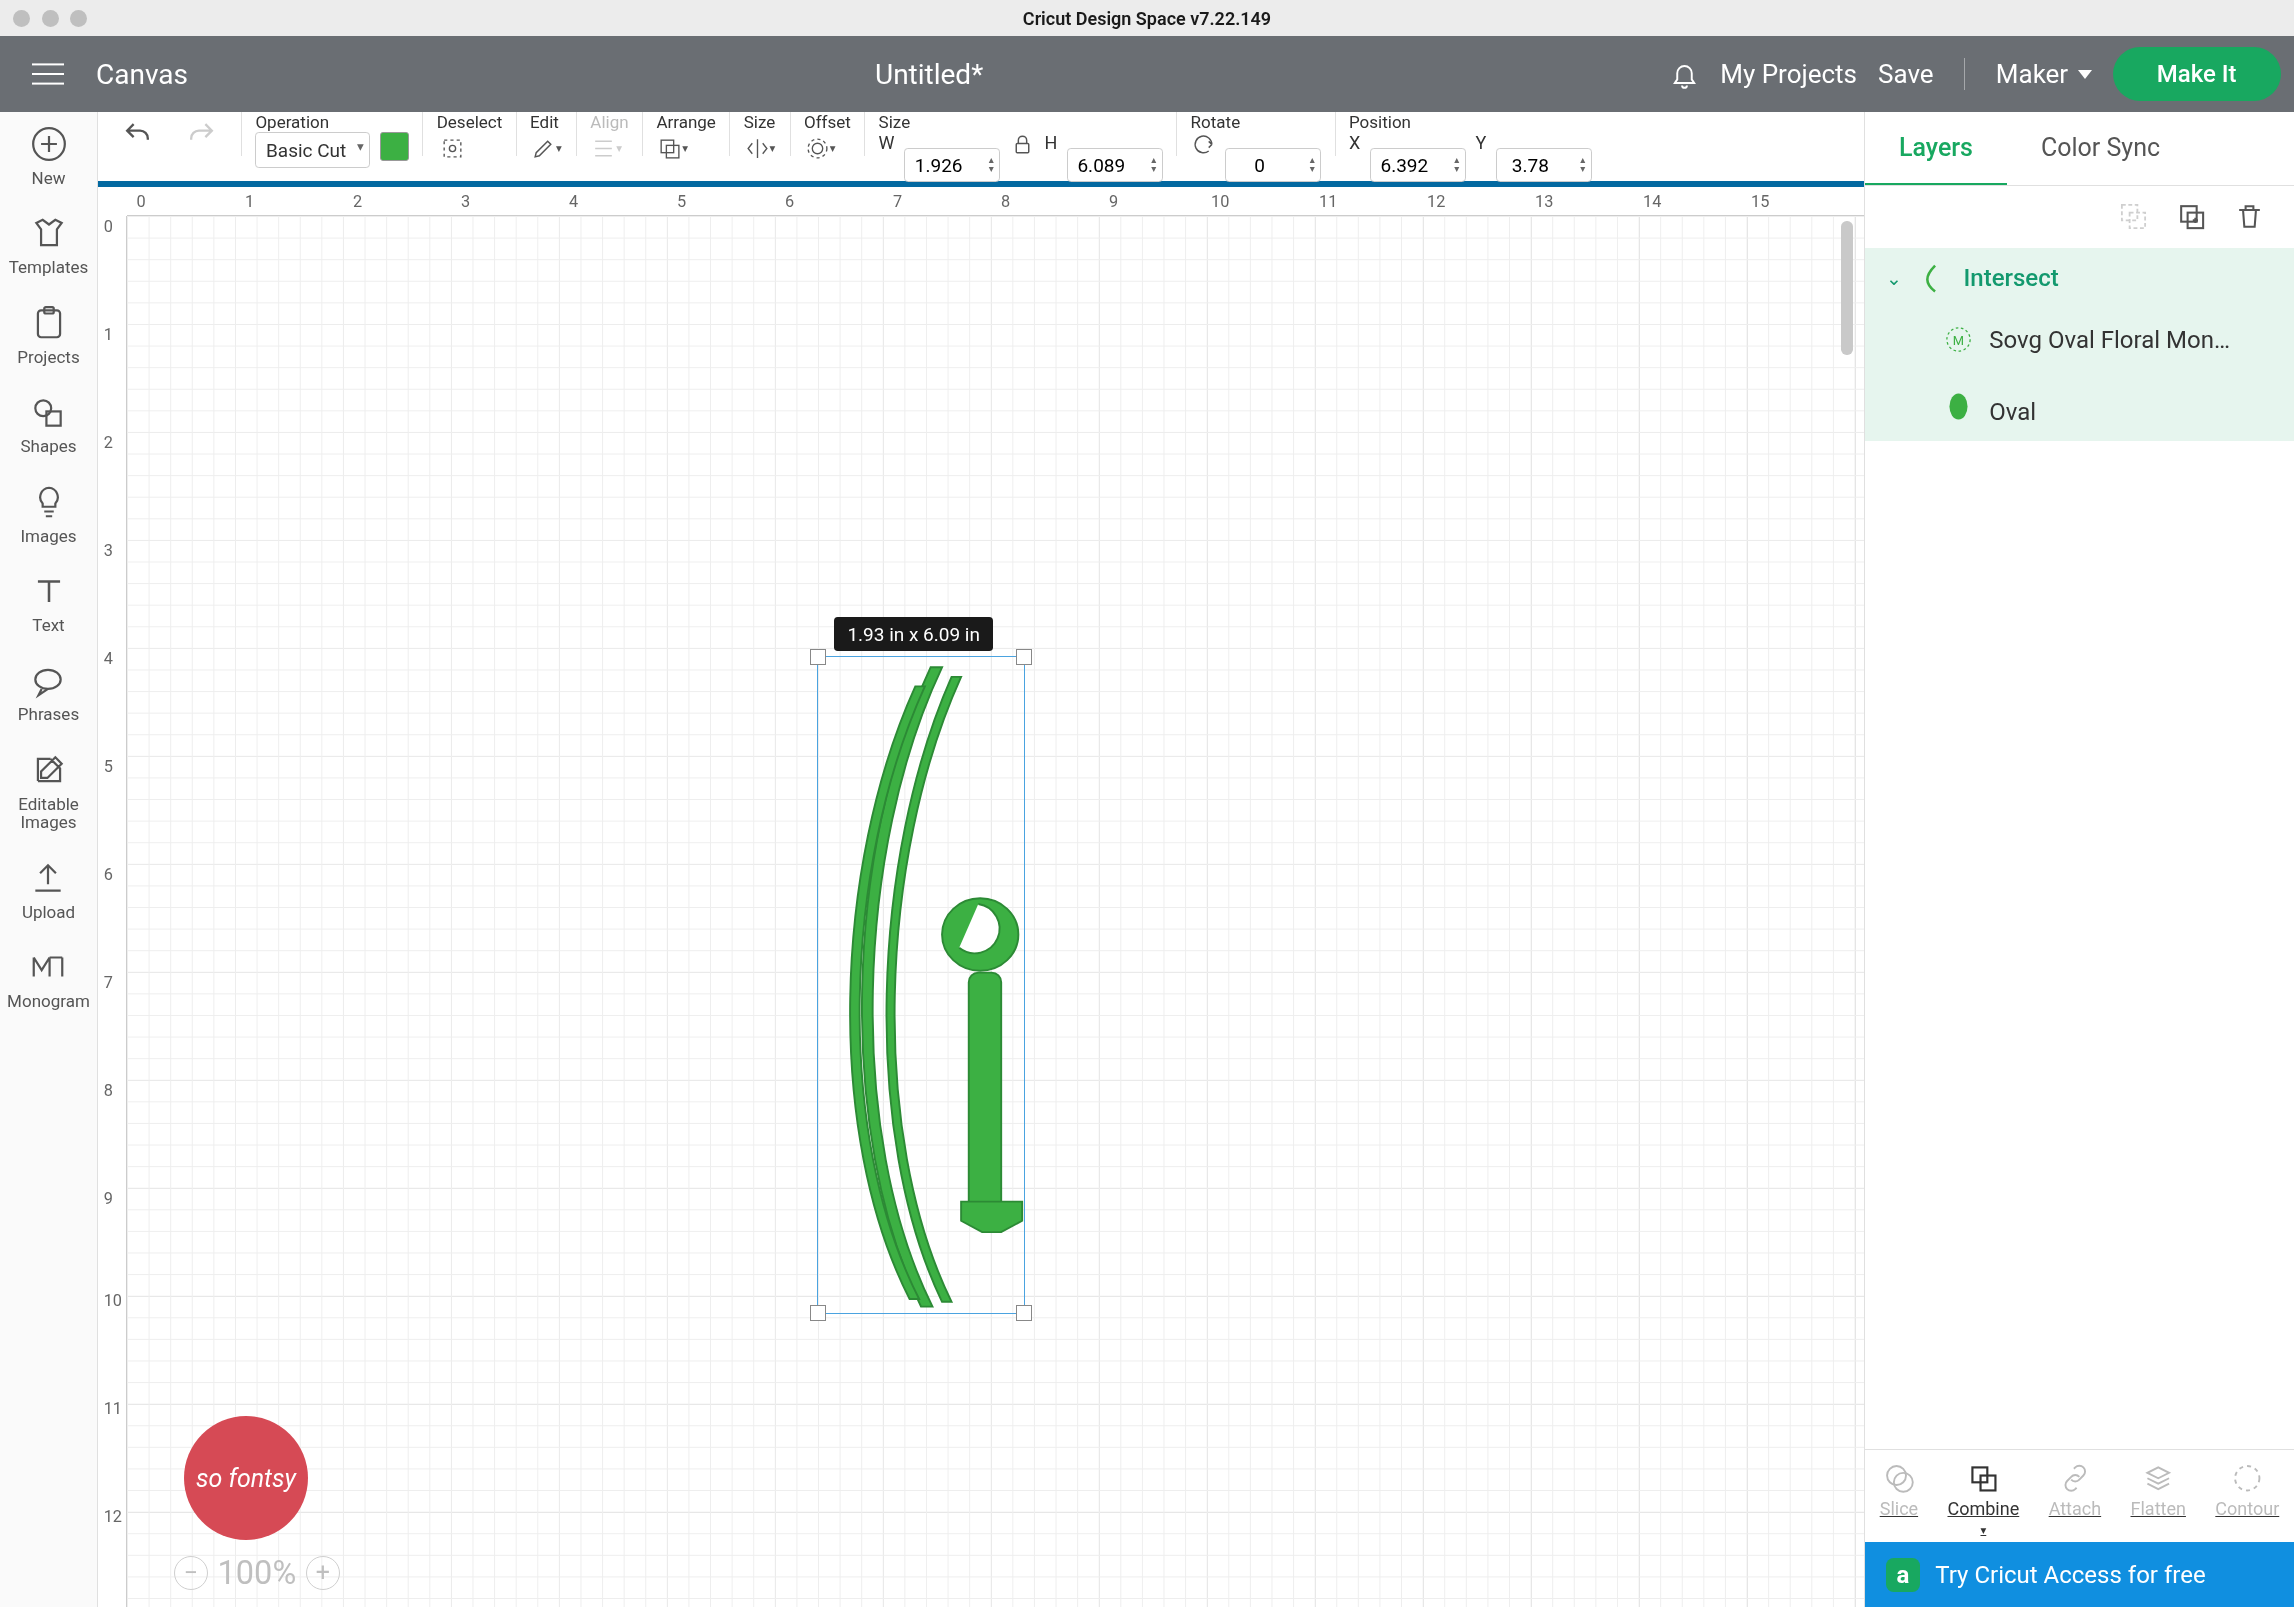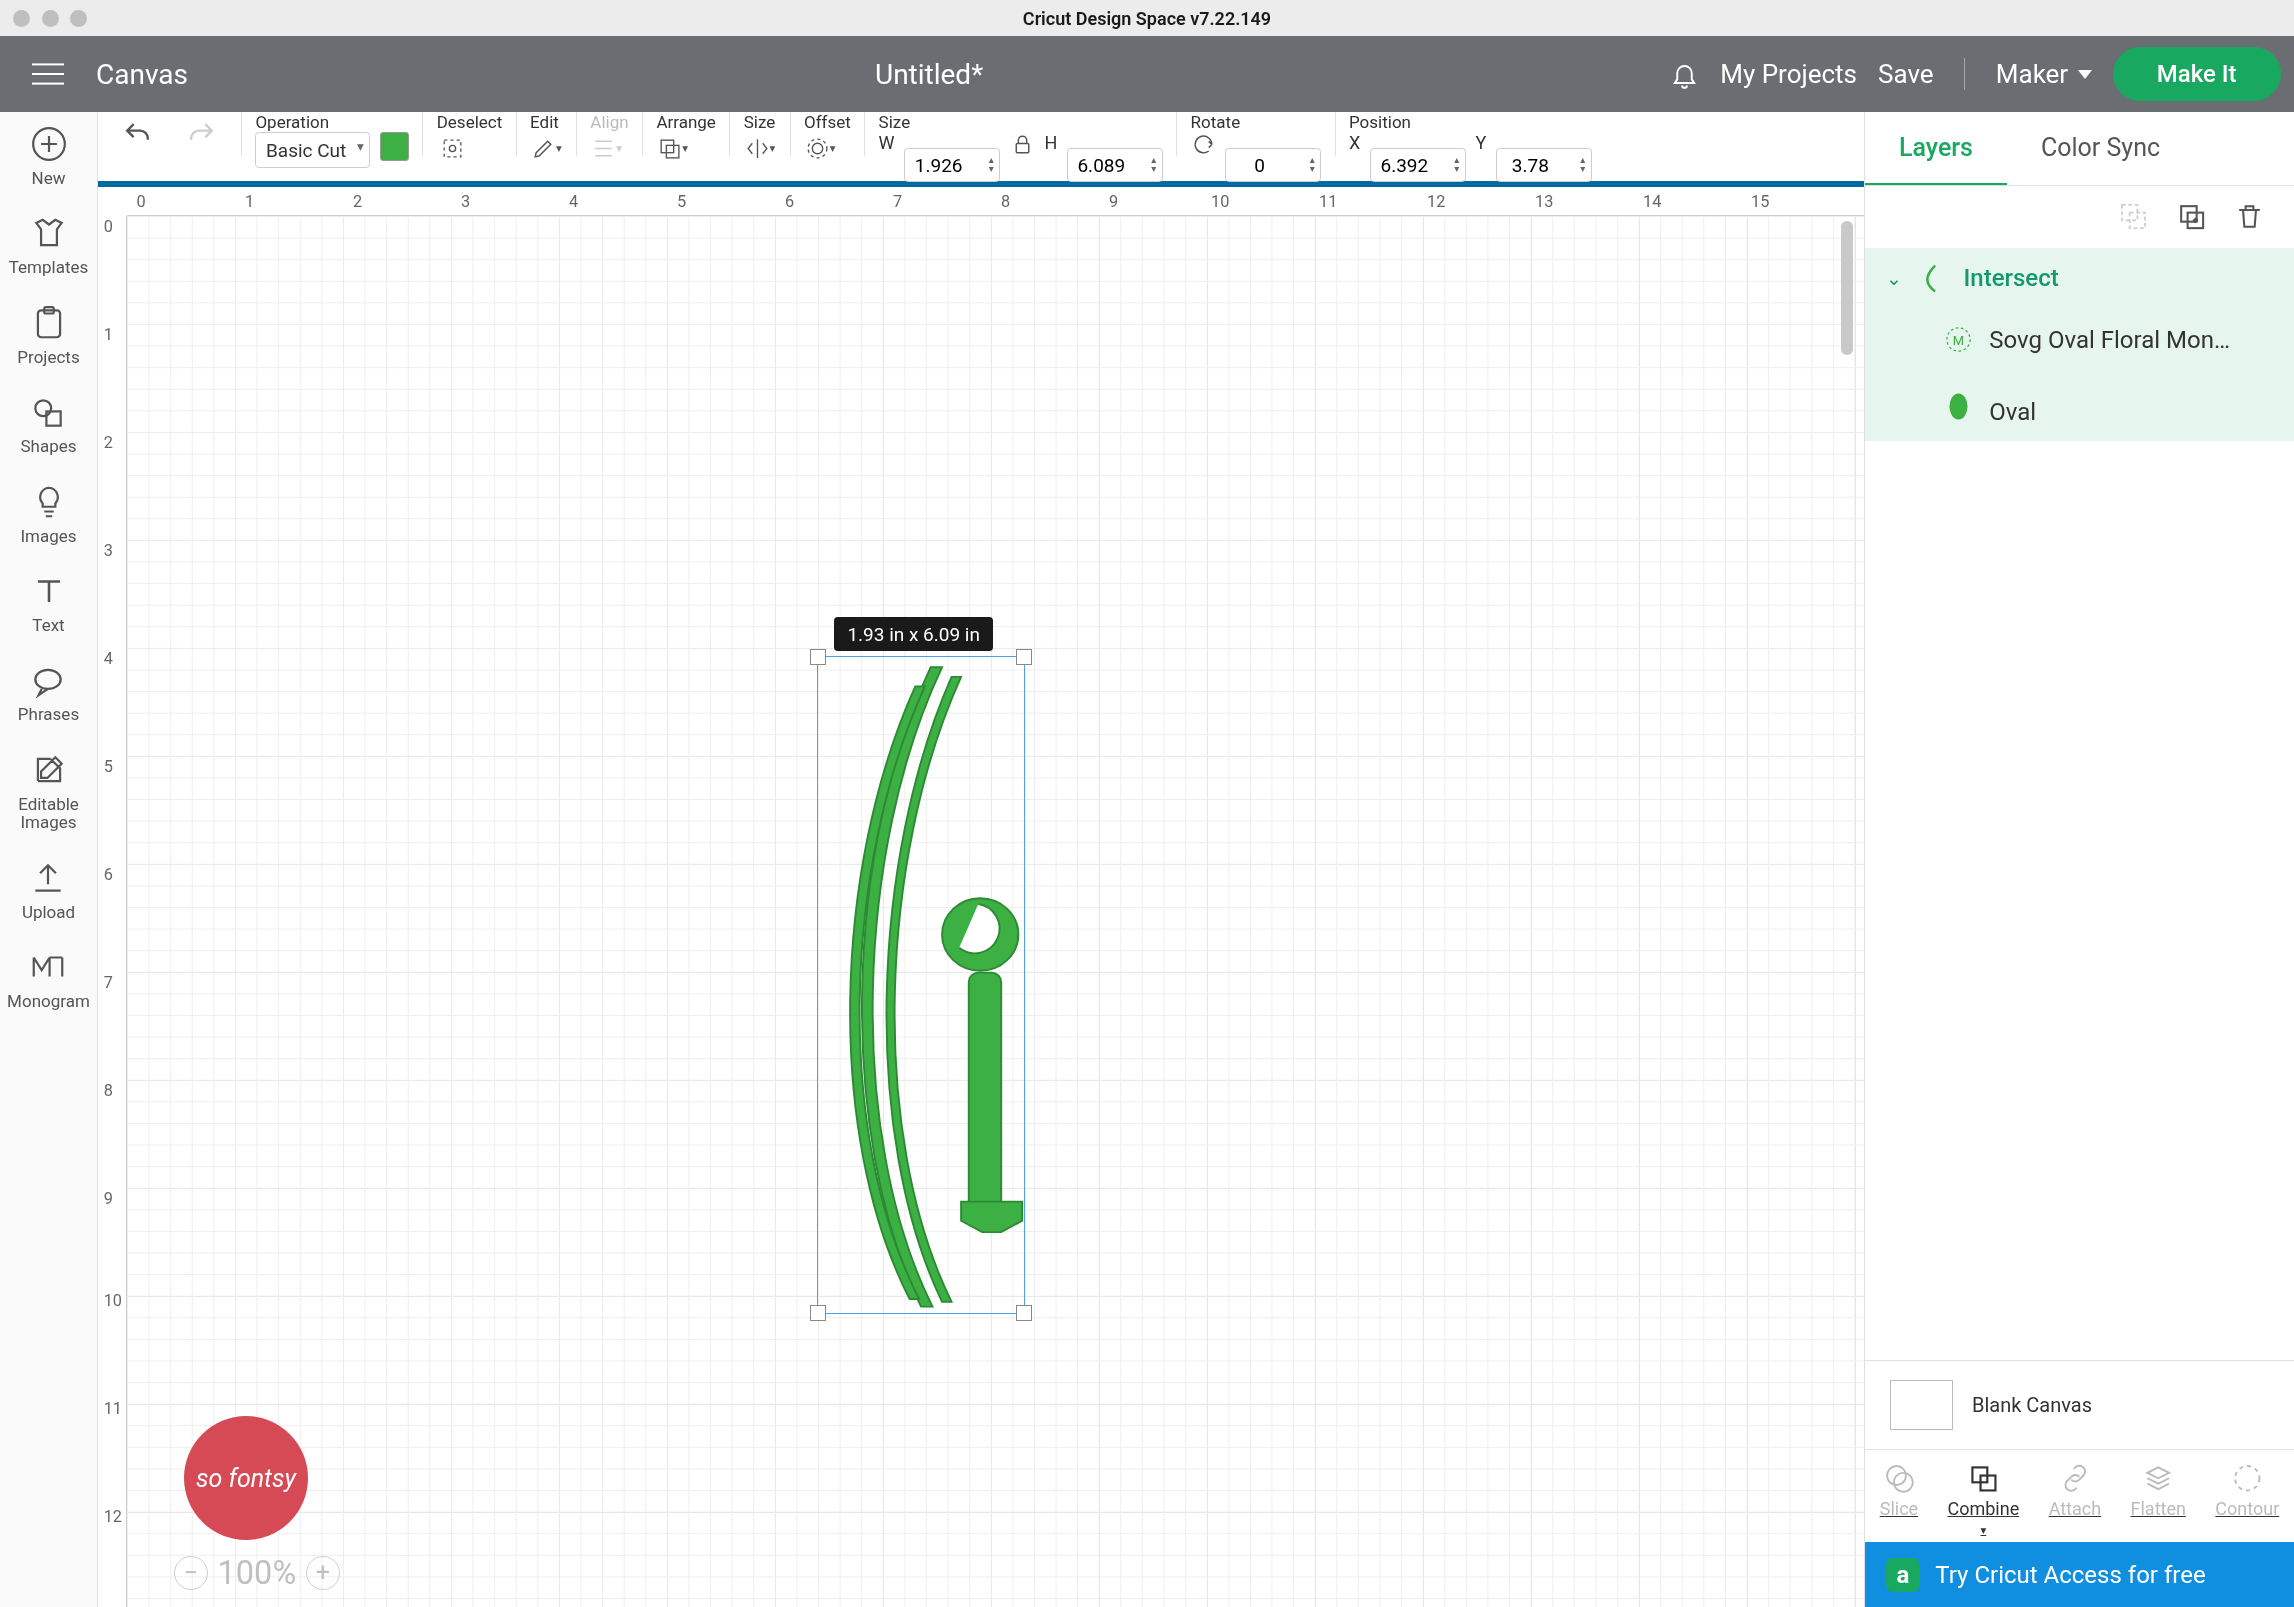--- a/index.html
+++ b/index.html
@@ -459,24 +459,20 @@
       </div>
       <div class="layer-row child child2">
         <div class="thumb">
             <svg viewBox="0 0 24 24">
               <ellipse cx="12" cy="12" rx="7" ry="10" fill="#3cb043"></ellipse>
             </svg>
           </div>
         <span style="color:#333;margin-top:12px;">Oval</span>
       </div>
     </div>
-    <div class="canvas-sel-row">
-      <div class="canvas-sw"></div>
-      <span style="font-size:20px;">Blank Canvas</span>
-    </div>
     <div class="bottom-ops">
       <div class="bop">
           <svg class="ico" viewBox="0 0 24 24" fill="none" stroke="#bbb" stroke-width="1.4">
             <circle cx="10" cy="10" r="7"></circle>
             <circle cx="15" cy="15" r="7"></circle>
           </svg>
           <span>Slice</span>
         </div>
       <div class="bop active">
           <svg class="ico" viewBox="0 0 24 24" fill="none" stroke="#333" stroke-width="1.6">

